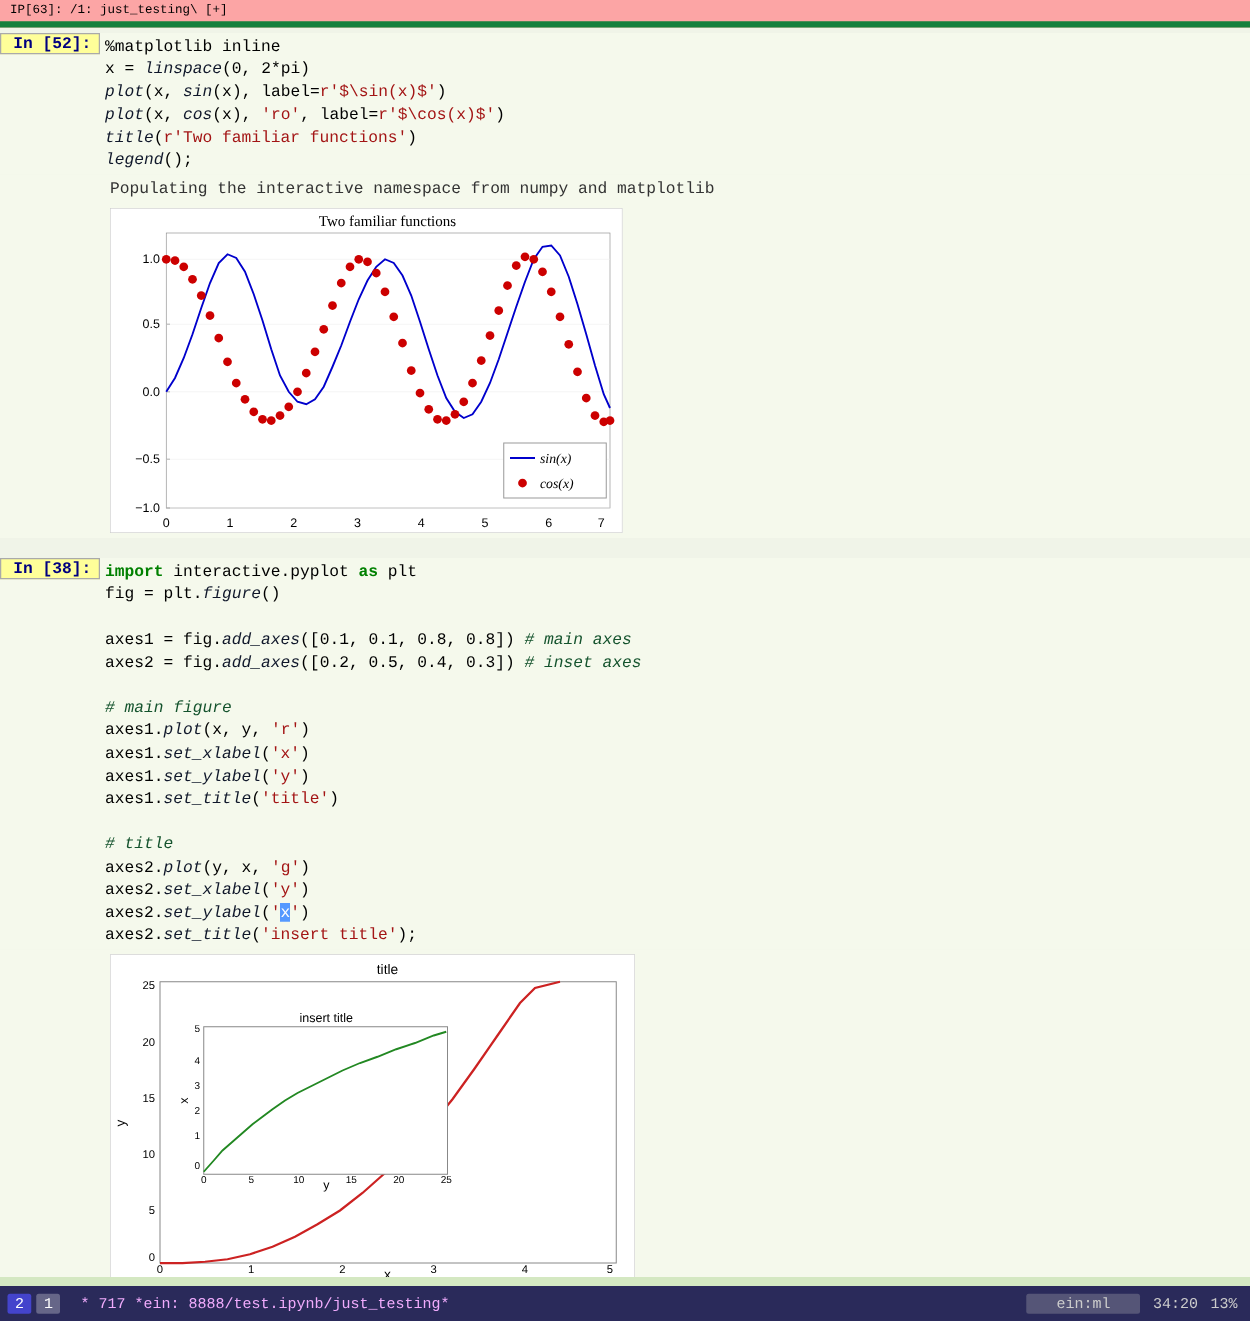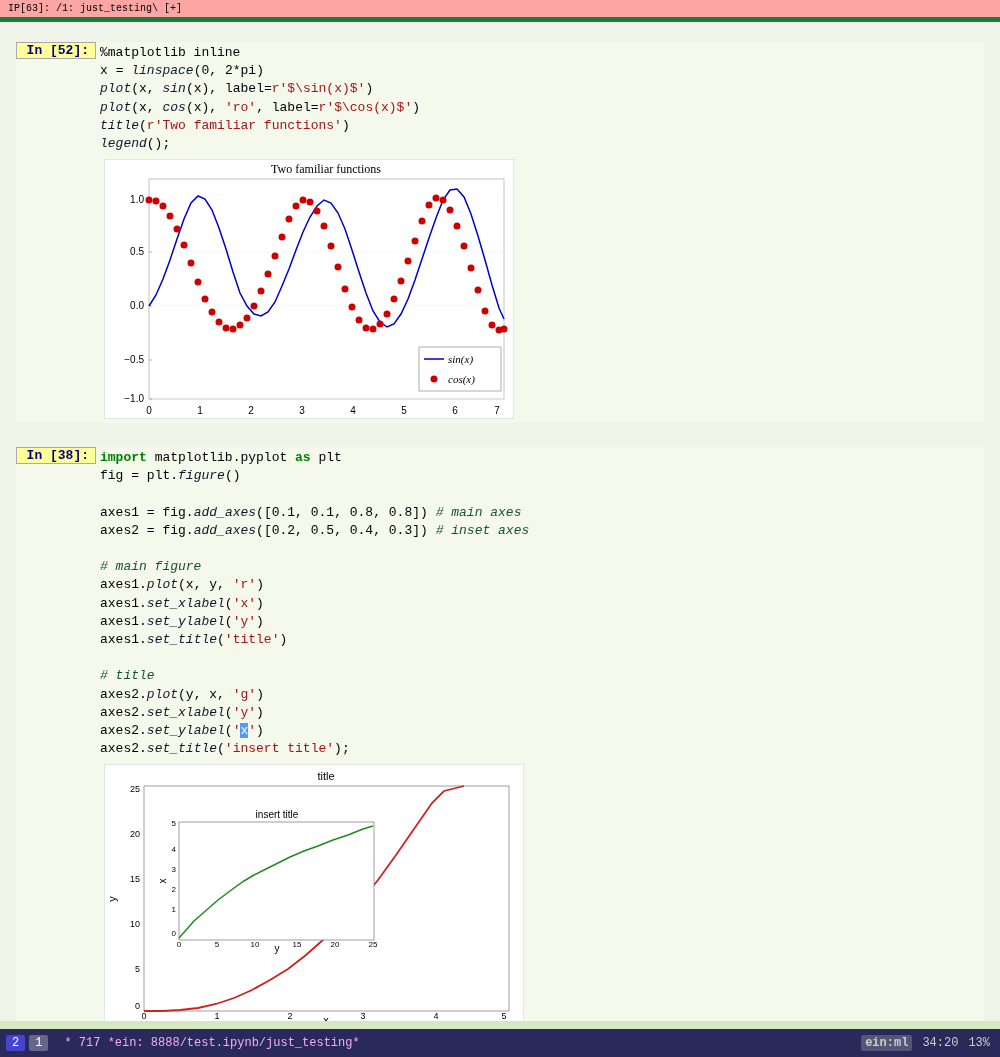--- a/index.html
+++ b/index.html
@@ -26,21 +26,21 @@
     #notebook {
       background-color: #f0f4e8;
       width: 100%;
       height: calc(1057px - 30px - 28px);
       overflow-y: auto;
       overflow-x: hidden;
     }
 
     
     .cell {
-      margin: 16px;
+      margin: 0;
       padding: 4px 0;
     }
 
     .cell-input {
       display: flex;
       align-items: flex-start;
       background-color: #f5f9ec;
     }
 
     .cell-prompt {
@@ -137,43 +137,45 @@
       display: flex;
       align-items: center;
       gap: 10px;
       padding: 0 10px;
       color: #ccc;
       font-size: 12px;
     }
 
     .status-mode {
       background-color: #555577;
-      padding: 1px 4px;
+      padding: 1px 24px;
       border-radius: 2px;
-      font-weight: bold;
     }
   </style>
 </head>
 <body>
 
 <div id="title-bar">
   <span>IP[63]: /1: just_testing\ [+]</span>
 </div>
 
 <div id="notebook">
 
   <div class="cell">
     <div class="cell-input">
       <div class="cell-prompt active">In [52]:</div>
       <div class="cell-code"><span class="var">%matplotlib inline</span>
 <span class="var">x</span> <span class="punct">=</span> <span class="fn">linspace</span><span class="punct">(</span><span class="num">0</span><span class="punct">,</span> <span class="num">2</span><span class="punct">*</span><span class="var">pi</span><span class="punct">)</span>
 <span class="fn">plot</span><span class="punct">(</span><span class="var">x</span><span class="punct">,</span> <span class="fn">sin</span><span class="punct">(</span><span class="var">x</span><span class="punct">),</span> <span class="var">label</span><span class="punct">=</span><span class="str">r'$\sin(x)$'</span><span class="punct">)</span>
 <span class="fn">plot</span><span class="punct">(</span><span class="var">x</span><span class="punct">,</span> <span class="fn">cos</span><span class="punct">(</span><span class="var">x</span><span class="punct">),</span> <span class="str">'ro'</span><span class="punct">,</span> <span class="var">label</span><span class="punct">=</span><span class="str">r'$\cos(x)$'</span><span class="punct">)</span>
 <span class="fn">title</span><span class="punct">(</span><span class="str">r'Two familiar functions'</span><span class="punct">)</span>
 <span class="fn">legend</span><span class="punct">();</span></div>
+    </div>
+    <div class="cell-output">
+      <span>Populating the interactive namespace from numpy and matplotlib</span>
     </div>
 
     <div class="plot-container">
       <svg class="plot-svg" width="410" height="260" viewBox="0 0 410 260">
 
         <rect x="0" y="0" width="410" height="260" fill="white" stroke="#ccc" stroke-width="1"></rect>
 
         <rect x="45" y="20" width="355" height="220" fill="white" stroke="#888" stroke-width="0.5"></rect>
 
         <text x="222" y="14" text-anchor="middle" font-size="12" font-family="serif">Two familiar functions</text>
@@ -269,21 +271,21 @@
 
         <circle cx="330" cy="220" r="3.5" fill="#cc0000"></circle>
         <text x="344" y="224" font-size="11" font-family="serif" font-style="italic">cos(x)</text>
       </svg>
     </div>
   </div>
 
   <div class="cell" style="margin-top:8px;">
     <div class="cell-input">
       <div class="cell-prompt active">In [38]:</div>
-      <div class="cell-code"><span class="kw">import</span> <span class="var">matplotlib.pyplot</span> <span class="kw">as</span> <span class="var">plt</span>
+      <div class="cell-code"><span class="kw">import</span> <span class="var">interactive.pyplot</span> <span class="kw">as</span> <span class="var">plt</span>
 <span class="var">fig</span> <span class="punct">=</span> <span class="var">plt</span><span class="punct">.</span><span class="fn">figure</span><span class="punct">()</span>
 
 <span class="var">axes1</span> <span class="punct">=</span> <span class="var">fig</span><span class="punct">.</span><span class="fn">add_axes</span><span class="punct">([</span><span class="num">0.1</span><span class="punct">,</span> <span class="num">0.1</span><span class="punct">,</span> <span class="num">0.8</span><span class="punct">,</span> <span class="num">0.8</span><span class="punct">])</span> <span class="cm"># main axes</span>
 <span class="var">axes2</span> <span class="punct">=</span> <span class="var">fig</span><span class="punct">.</span><span class="fn">add_axes</span><span class="punct">([</span><span class="num">0.2</span><span class="punct">,</span> <span class="num">0.5</span><span class="punct">,</span> <span class="num">0.4</span><span class="punct">,</span> <span class="num">0.3</span><span class="punct">])</span> <span class="cm"># inset axes</span>
 
 <span class="cm"># main figure</span>
 <span class="var">axes1</span><span class="punct">.</span><span class="fn">plot</span><span class="punct">(</span><span class="var">x</span><span class="punct">,</span> <span class="var">y</span><span class="punct">,</span> <span class="str">'r'</span><span class="punct">)</span>
 <span class="var">axes1</span><span class="punct">.</span><span class="fn">set_xlabel</span><span class="punct">(</span><span class="str">'x'</span><span class="punct">)</span>
 <span class="var">axes1</span><span class="punct">.</span><span class="fn">set_ylabel</span><span class="punct">(</span><span class="str">'y'</span><span class="punct">)</span>
 <span class="var">axes1</span><span class="punct">.</span><span class="fn">set_title</span><span class="punct">(</span><span class="str">'title'</span><span class="punct">)</span>

